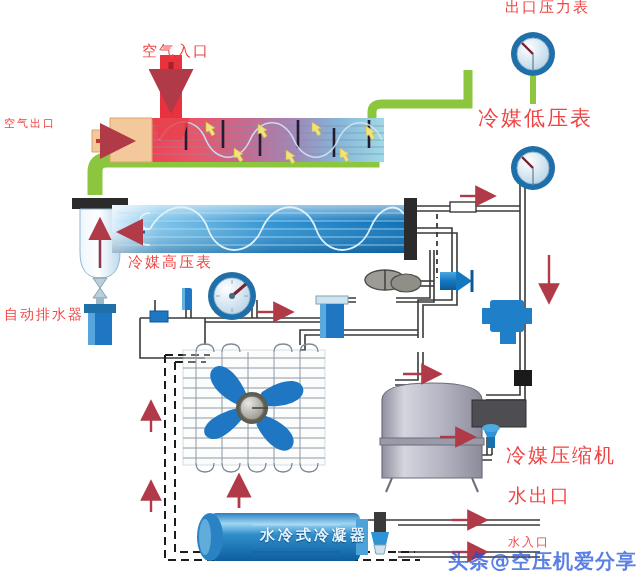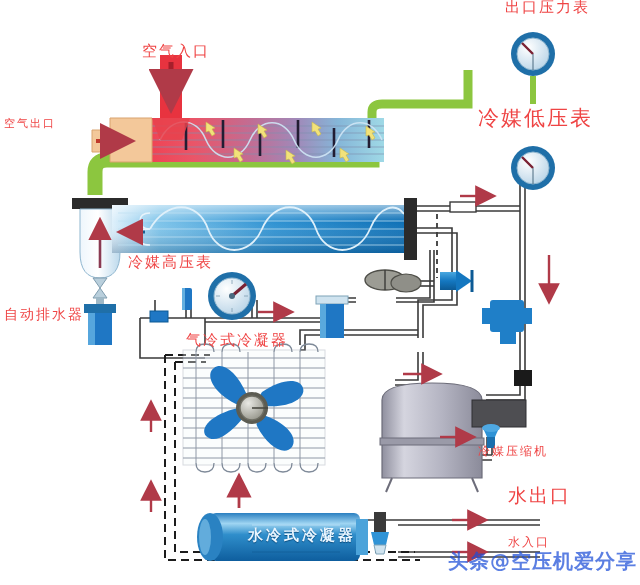--- a/index.html
+++ b/index.html
@@ -397,23 +397,22 @@
     <circle cx="232" cy="296" r="3" fill="#4a6a80"></circle>
   </g>
 </svg>
 
 <div class="lbl" style="left:142px;top:44px;font-size:15px">空气入口</div>
 <div class="lbl" style="left:4px;top:118px;font-size:11px">空气出口</div>
 <div class="lbl" style="left:505px;top:0px;font-size:15px">出口压力表</div>
 <div class="lbl" style="left:478px;top:108px;font-size:21px">冷媒低压表</div>
 <div class="lbl" style="left:128px;top:255px;font-size:15px">冷媒高压表</div>
 <div class="lbl" style="left:4px;top:307px;font-size:14px">自动排水器</div>
-<div class="lbl" style="left:186px;top:333px;font-size:15px">气冷式冷凝器</div>
-<div class="lbl" style="left:478px;top:445px;font-size:12px">冷媒压缩机</div>
+<div class="lbl" style="left:506px;top:445px;font-size:20px">冷媒压缩机</div>
 <div class="lbl" style="left:508px;top:486px;font-size:19px">水出口</div>
 <div class="lbl" style="left:508px;top:536px;font-size:12px">水入口</div>
 
-<div style="position:absolute;left:248px;top:526px;font-size:15px;font-weight:bold;
+<div style="position:absolute;left:260px;top:526px;font-size:15px;font-weight:bold;
             color:#eaf6ff;letter-spacing:3px;text-shadow:0 1px 1px #0a4d80;">水冷式冷凝器</div>
 
 <div class="wm" style="left:448px;top:548px;">头条@空压机爱分享</div>
 
 </div>
 
 </body></html>

